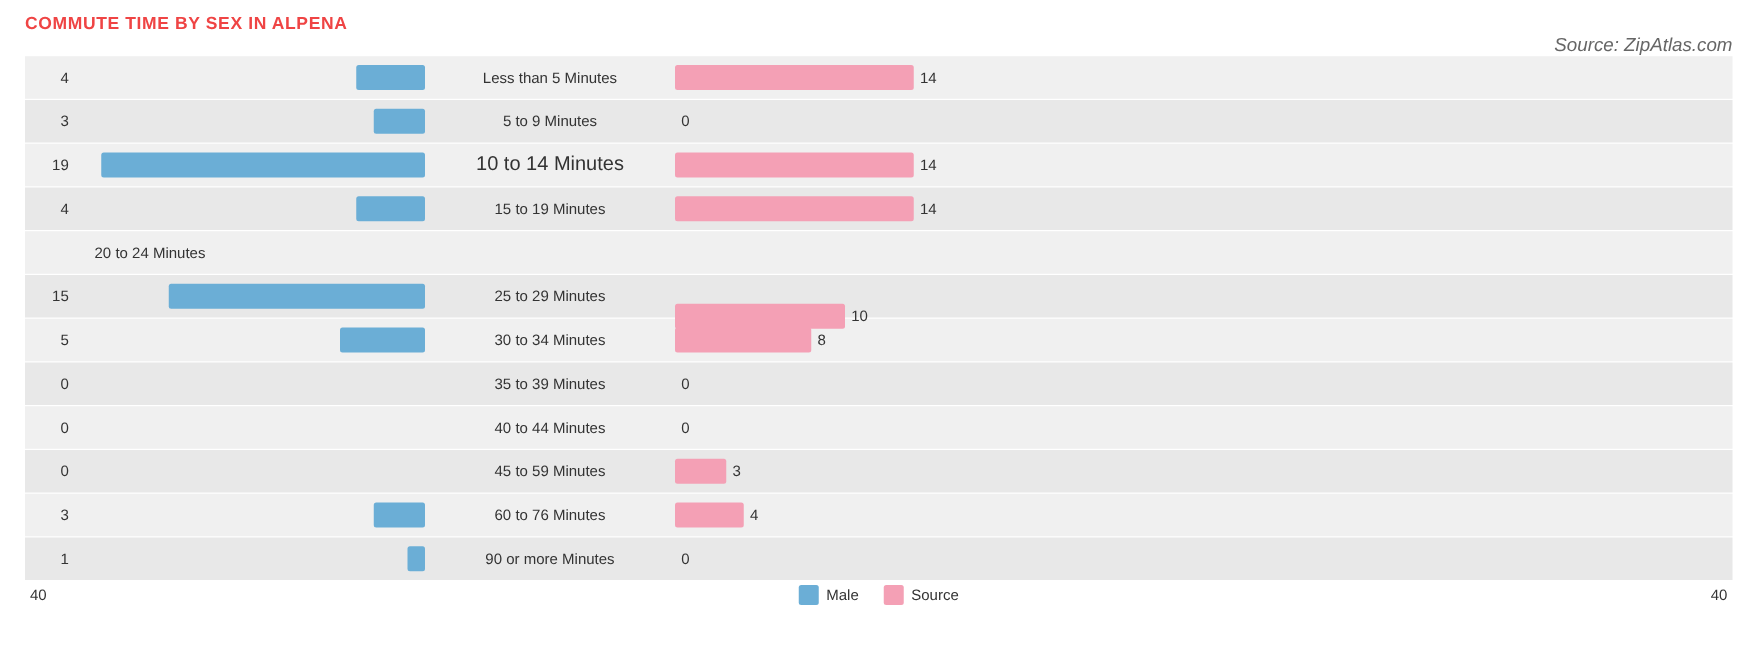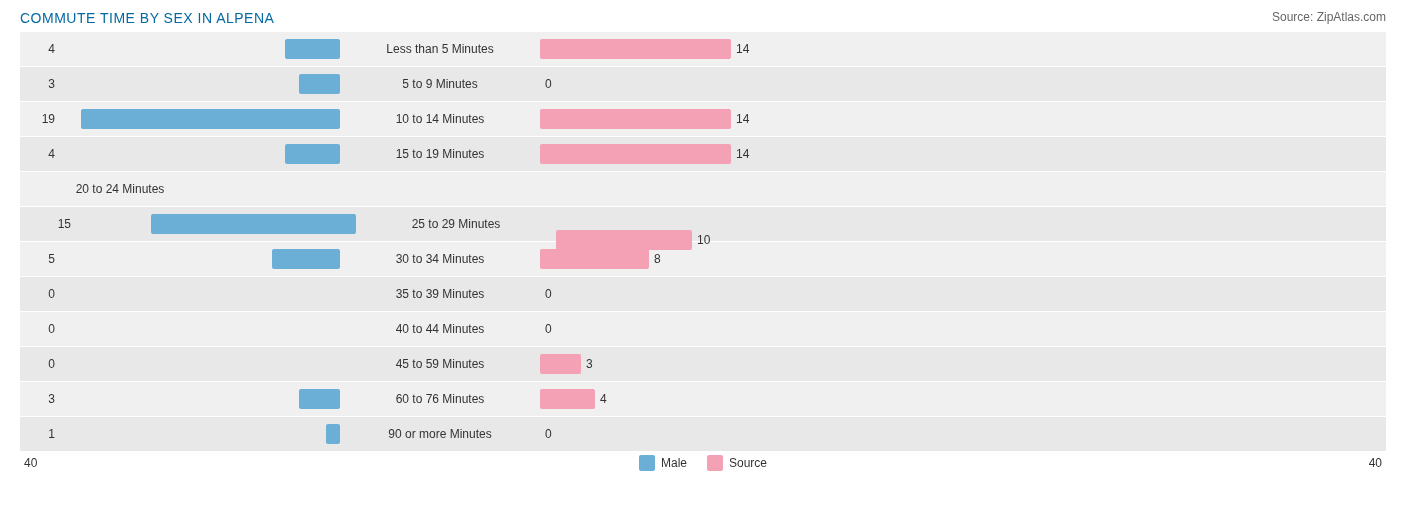--- a/index.html
+++ b/index.html
@@ -11,32 +11,33 @@
       overflow: hidden;
     }
     .chart-container {
       width: 1406px;
       height: 522px;
       padding: 10px 20px 30px 20px;
       position: relative;
     }
     .chart-title {
       font-size: 14px;
-      font-weight: normal;
+      font-weight: bold;
       text-transform: uppercase;
-      color: #0369a1;
-      margin-bottom: 6px;
+      color: #ef4444;
+      margin-bottom: 19px;
       letter-spacing: 0.5px;
     }
     .source-label {
       position: absolute;
-      top: 10px;
+      top: 28px;
       right: 20px;
-      font-size: 12px;
+      font-size: 15px;
       color: #666;
+      font-style: italic;
     }
     .chart-area {
       width: 100%;
       position: relative;
     }
     .chart-footer {
       display: flex;
       justify-content: space-between;
       align-items: center;
       margin-top: 4px;
@@ -102,21 +103,21 @@
           <span style="font-size: 12px; color: rgb(51, 51, 51); min-width: 26px; text-align: left; margin-left: 5px;">0</span>
         </div>
       </div>
       <div style="display: flex; align-items: center; height: 34px; background: rgb(240, 240, 240); margin-bottom: 1px;">
         <div style="display: flex; align-items: center; justify-content: flex-end; width: 320px;">
           <span style="font-size: 12px; color: rgb(51, 51, 51); min-width: 26px; text-align: right; margin-right: 5px;">19</span>
           <div style="width: 280px; display: flex; justify-content: flex-end;">
             <div style="width: 259px; height: 20px; background: rgb(107, 174, 214); border-radius: 2px;"></div>
           </div>
         </div>
-        <div style="width: 200px; text-align: center; font-size: 12px; color: rgb(51, 51, 51); flex-shrink: 0; white-space: nowrap; z-index: 5; padding: 0px 6px;">10 to 14 Minutes</div>
+        <div style="width: 200px; text-align: center; font-size: 16px; color: rgb(51, 51, 51); flex-shrink: 0; white-space: nowrap; z-index: 5; padding: 0px 6px;">10 to 14 Minutes</div>
         <div style="display: flex; align-items: center; flex: 1 1 0%;">
           <div style="display: flex;">
             <div style="width: 191px; height: 20px; background: rgb(244, 160, 181); border-radius: 2px;"></div>
           </div>
           <span style="font-size: 12px; color: rgb(51, 51, 51); min-width: 26px; text-align: left; margin-left: 5px;">14</span>
         </div>
       </div>
       <div style="display: flex; align-items: center; height: 34px; background: rgb(232, 232, 232); margin-bottom: 1px;">
         <div style="display: flex; align-items: center; justify-content: flex-end; width: 320px;">
           <span style="font-size: 12px; color: rgb(51, 51, 51); min-width: 26px; text-align: right; margin-right: 5px;">4</span>
@@ -128,21 +129,21 @@
         <div style="display: flex; align-items: center; flex: 1 1 0%;">
           <div style="display: flex;">
             <div style="width: 191px; height: 20px; background: rgb(244, 160, 181); border-radius: 2px;"></div>
           </div>
           <span style="font-size: 12px; color: rgb(51, 51, 51); min-width: 26px; text-align: left; margin-left: 5px;">14</span>
         </div>
       </div>
       <div style="display: flex; align-items: center; height: 34px; background: rgb(240, 240, 240); margin-bottom: 1px;">
         <div style="width: 200px; text-align: center; font-size: 12px; color: rgb(51, 51, 51); flex-shrink: 0; white-space: nowrap; z-index: 5; padding: 0px 6px;">20 to 24 Minutes</div>
       </div>
-      <div style="display: flex; align-items: center; height: 34px; background: rgb(232, 232, 232); margin-bottom: 1px; padding-left: 16px;">
+      <div style="display: flex; align-items: center; height: 34px; background: rgb(232, 232, 232); margin-bottom: 1px;">
         <div style="display: flex; align-items: center; justify-content: flex-end; width: 320px;">
           <span style="font-size: 12px; color: rgb(51, 51, 51); min-width: 26px; text-align: right; margin-right: 5px;">15</span>
           <div style="width: 280px; display: flex; justify-content: flex-end;">
             <div style="width: 205px; height: 20px; background: rgb(107, 174, 214); border-radius: 2px;"></div>
           </div>
         </div>
         <div style="width: 200px; text-align: center; font-size: 12px; color: rgb(51, 51, 51); flex-shrink: 0; white-space: nowrap; z-index: 5; padding: 0px 6px;">25 to 29 Minutes</div>
         <div style="display: flex; align-items: center; flex: 1 1 0%; margin-top: 32px;">
           <div style="display: flex;">
             <div style="width: 136px; height: 20px; background: rgb(244, 160, 181); border-radius: 2px;"></div>

